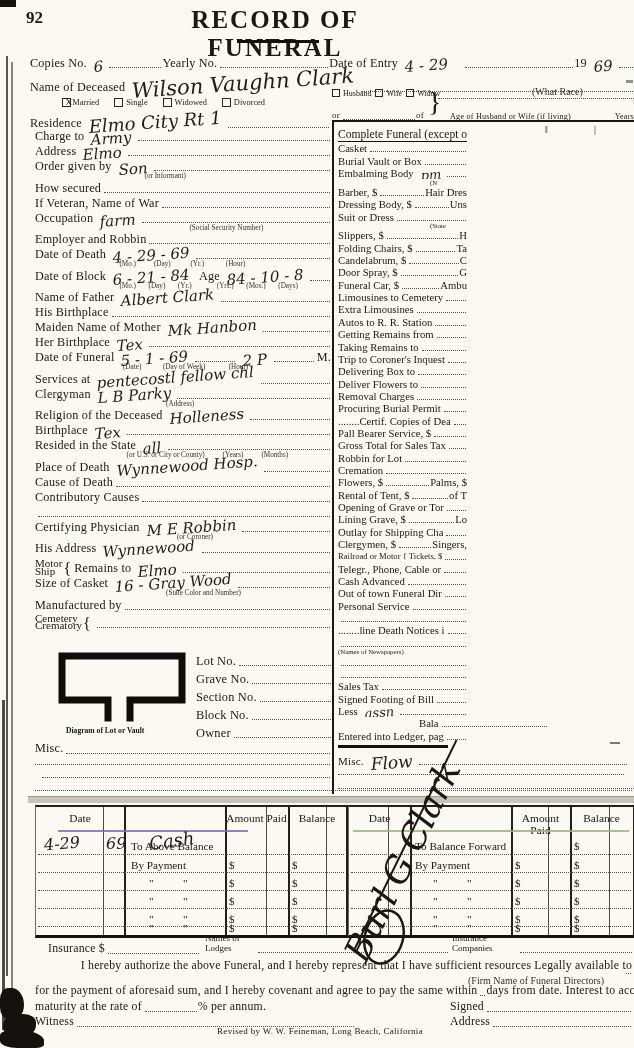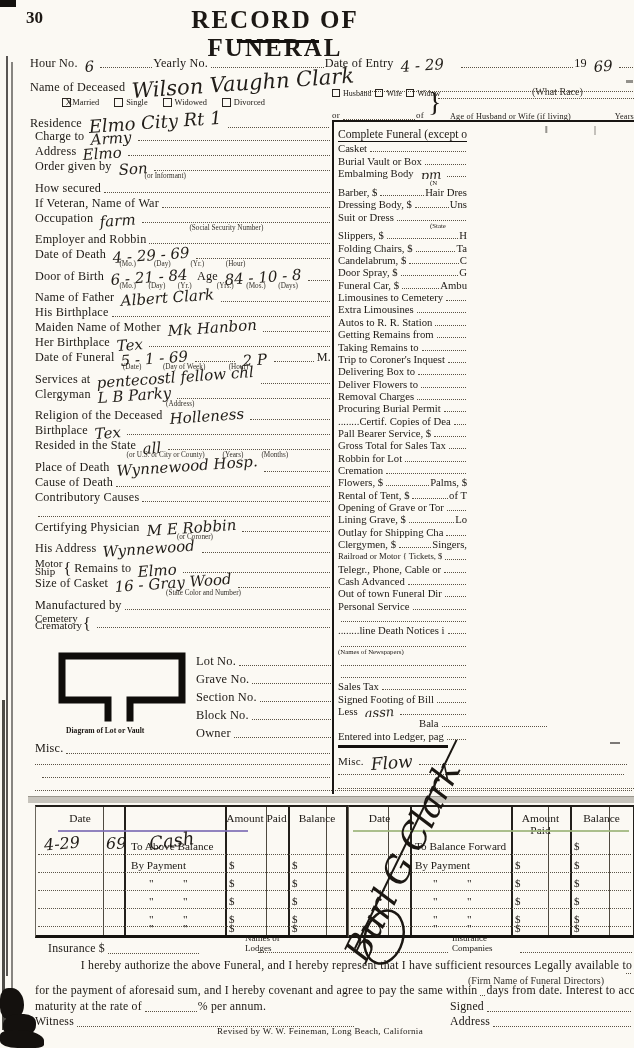--- a/index.html
+++ b/index.html
@@ -90,27 +90,27 @@
   <div class="art" style="left:0;top:0;width:16px;height:7px;"></div>
   <div class="art" style="left:6px;top:56px;width:2px;height:920px;opacity:.7;"></div>
   <div class="art" style="left:11px;top:62px;width:2px;height:928px;opacity:.5;"></div>
   <div class="art" style="left:2px;top:700px;width:3px;height:330px;opacity:.75;"></div>
   <div class="art" style="left:0;top:988px;width:24px;height:32px;border-radius:40% 60% 55% 45%;"></div>
   <div class="art" style="left:3px;top:1014px;width:33px;height:24px;border-radius:50% 40% 60% 50%;"></div>
   <div class="art" style="left:0;top:1030px;width:44px;height:18px;border-radius:30% 60% 20% 40%;"></div>
   <div class="art" style="left:626px;top:80px;width:7px;height:3px;opacity:.45;"></div>
   <div class="art" style="left:610px;top:742px;width:10px;height:2px;opacity:.55;"></div>
 
-  <div id="pagenum">30</div>
+  <div id="pagenum">92</div>
   <div id="title">RECORD OF FUNERAL</div>
   <div id="title-underline"></div>
 
   <div id="topblock">
     <div class="trow frow" style="top:2px;height:16px;">
-      <span class="flabel">Hour No.</span>
+      <span class="flabel">Copies No.</span>
       <span class="hw">6</span>
       <span class="leader" style="flex:0 0 52px;"></span>
       <span class="flabel">Yearly No.</span>
       <span class="leader" style="flex:1 1 auto;"></span>
       <span class="flabel">Date of Entry</span>
       <span class="hw" style="margin-right:14px;">4 - 29</span>
       <span class="leader" style="flex:1 1 auto;"></span>
       <span class="flabel">19</span>
       <span class="hw">69</span>
       <span class="leader" style="flex:0 0 14px;"></span>
@@ -194,21 +194,21 @@
         <span class="flabel">Employer and Robbin</span>
         <span class="leader"></span>
       </div>
       <div class="frow">
         <span class="flabel">Date of Death</span>
         <span class="hw">4 - 29 - 69</span>
         <span class="leader"></span>
       </div>
       <div class="fsub">        (Mo.)          (Day)           (Yr.)            (Hour)</div>
       <div class="frow">
-        <span class="flabel">Door of Birth</span>
+        <span class="flabel">Date of Block</span>
         <span class="hw">6 - 21 - 84</span>
         <span class="flabel" style="margin-left: 6px;">Age</span>
         <span class="hw">84 - 10 - 8</span>
         <span class="leader"></span>
       </div>
       <div class="fsub">        (Mo.)       (Day)       (Yr.)              (Yrs.)       (Mos.)       (Days)</div>
       <div class="frow">
         <span class="flabel">Name of Father</span>
         <span class="hw">Albert Clark</span>
         <span class="leader"></span>
@@ -664,21 +664,21 @@
   <span id="signature">Burl G Clark</span>
   <div id="sig-underline"></div>
   <svg width="52" height="62" viewBox="0 0 52 62" style="position:absolute;left:358px;top:906px;z-index:6;">
     <ellipse cx="26" cy="31" rx="19" ry="27" transform="rotate(16 26 31)" fill="none" stroke="#1b1712" stroke-width="2.5"></ellipse>
   </svg>
 
   <div class="absrow" style="left:48px;top:938px;width:152px;height:18px;">
     <span class="flabel">Insurance $</span>
     <span class="leader"></span>
   </div>
-  <div class="stack" style="left:205px;top:934px;margin-left:40px;">
+  <div class="stack" style="left:205px;top:934px;">
     <span style="display:block;">Names of</span>
     <span style="display:block;">Lodges</span>
   </div>
   <div class="dotline" style="left:258px;top:952px;width:190px;"></div>
   <div class="stack" style="left:452px;top:934px;">
     <span style="display:block;">Insurance</span>
     <span style="display:block;">Companies</span>
   </div>
   <div class="dotline" style="left:520px;top:952px;width:112px;"></div>
 

